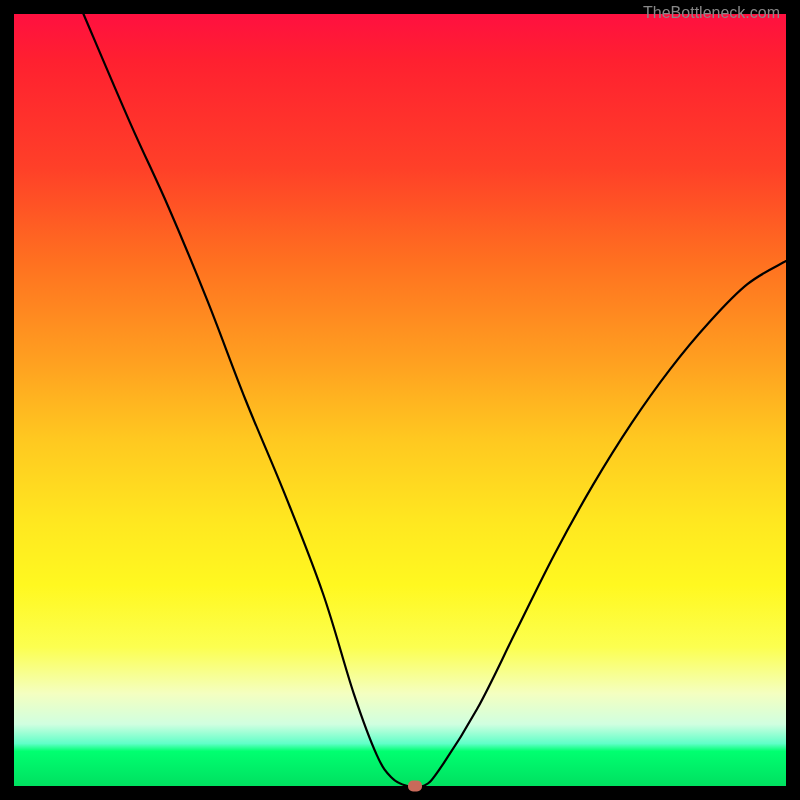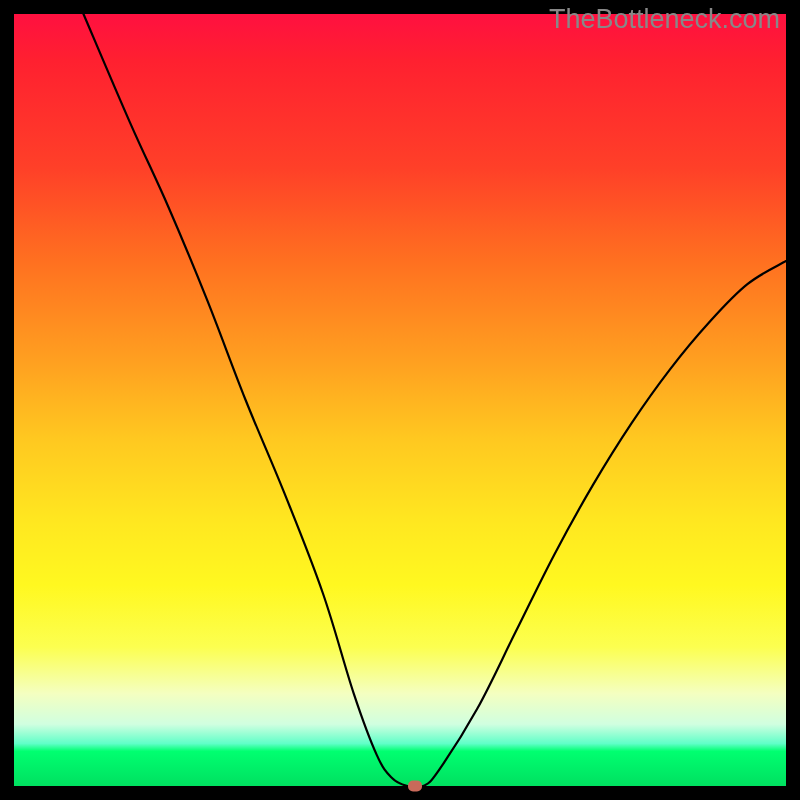--- a/index.html
+++ b/index.html
@@ -9,21 +9,21 @@
     height: 800px;
     background: #000;
     font-family: Arial, sans-serif;
     position: relative;
   }
   .watermark {
     position: absolute;
     top: 4px;
     right: 20px;
     color: #888;
-    font-size: 27px;
+    font-size: 16px;
     font-weight: 500;
     z-index: 10;
   }
   .plot-area {
     position: absolute;
     left: 14px;
     top: 14px;
     width: 772px;
     height: 772px;
     background: linear-gradient(to bottom,

